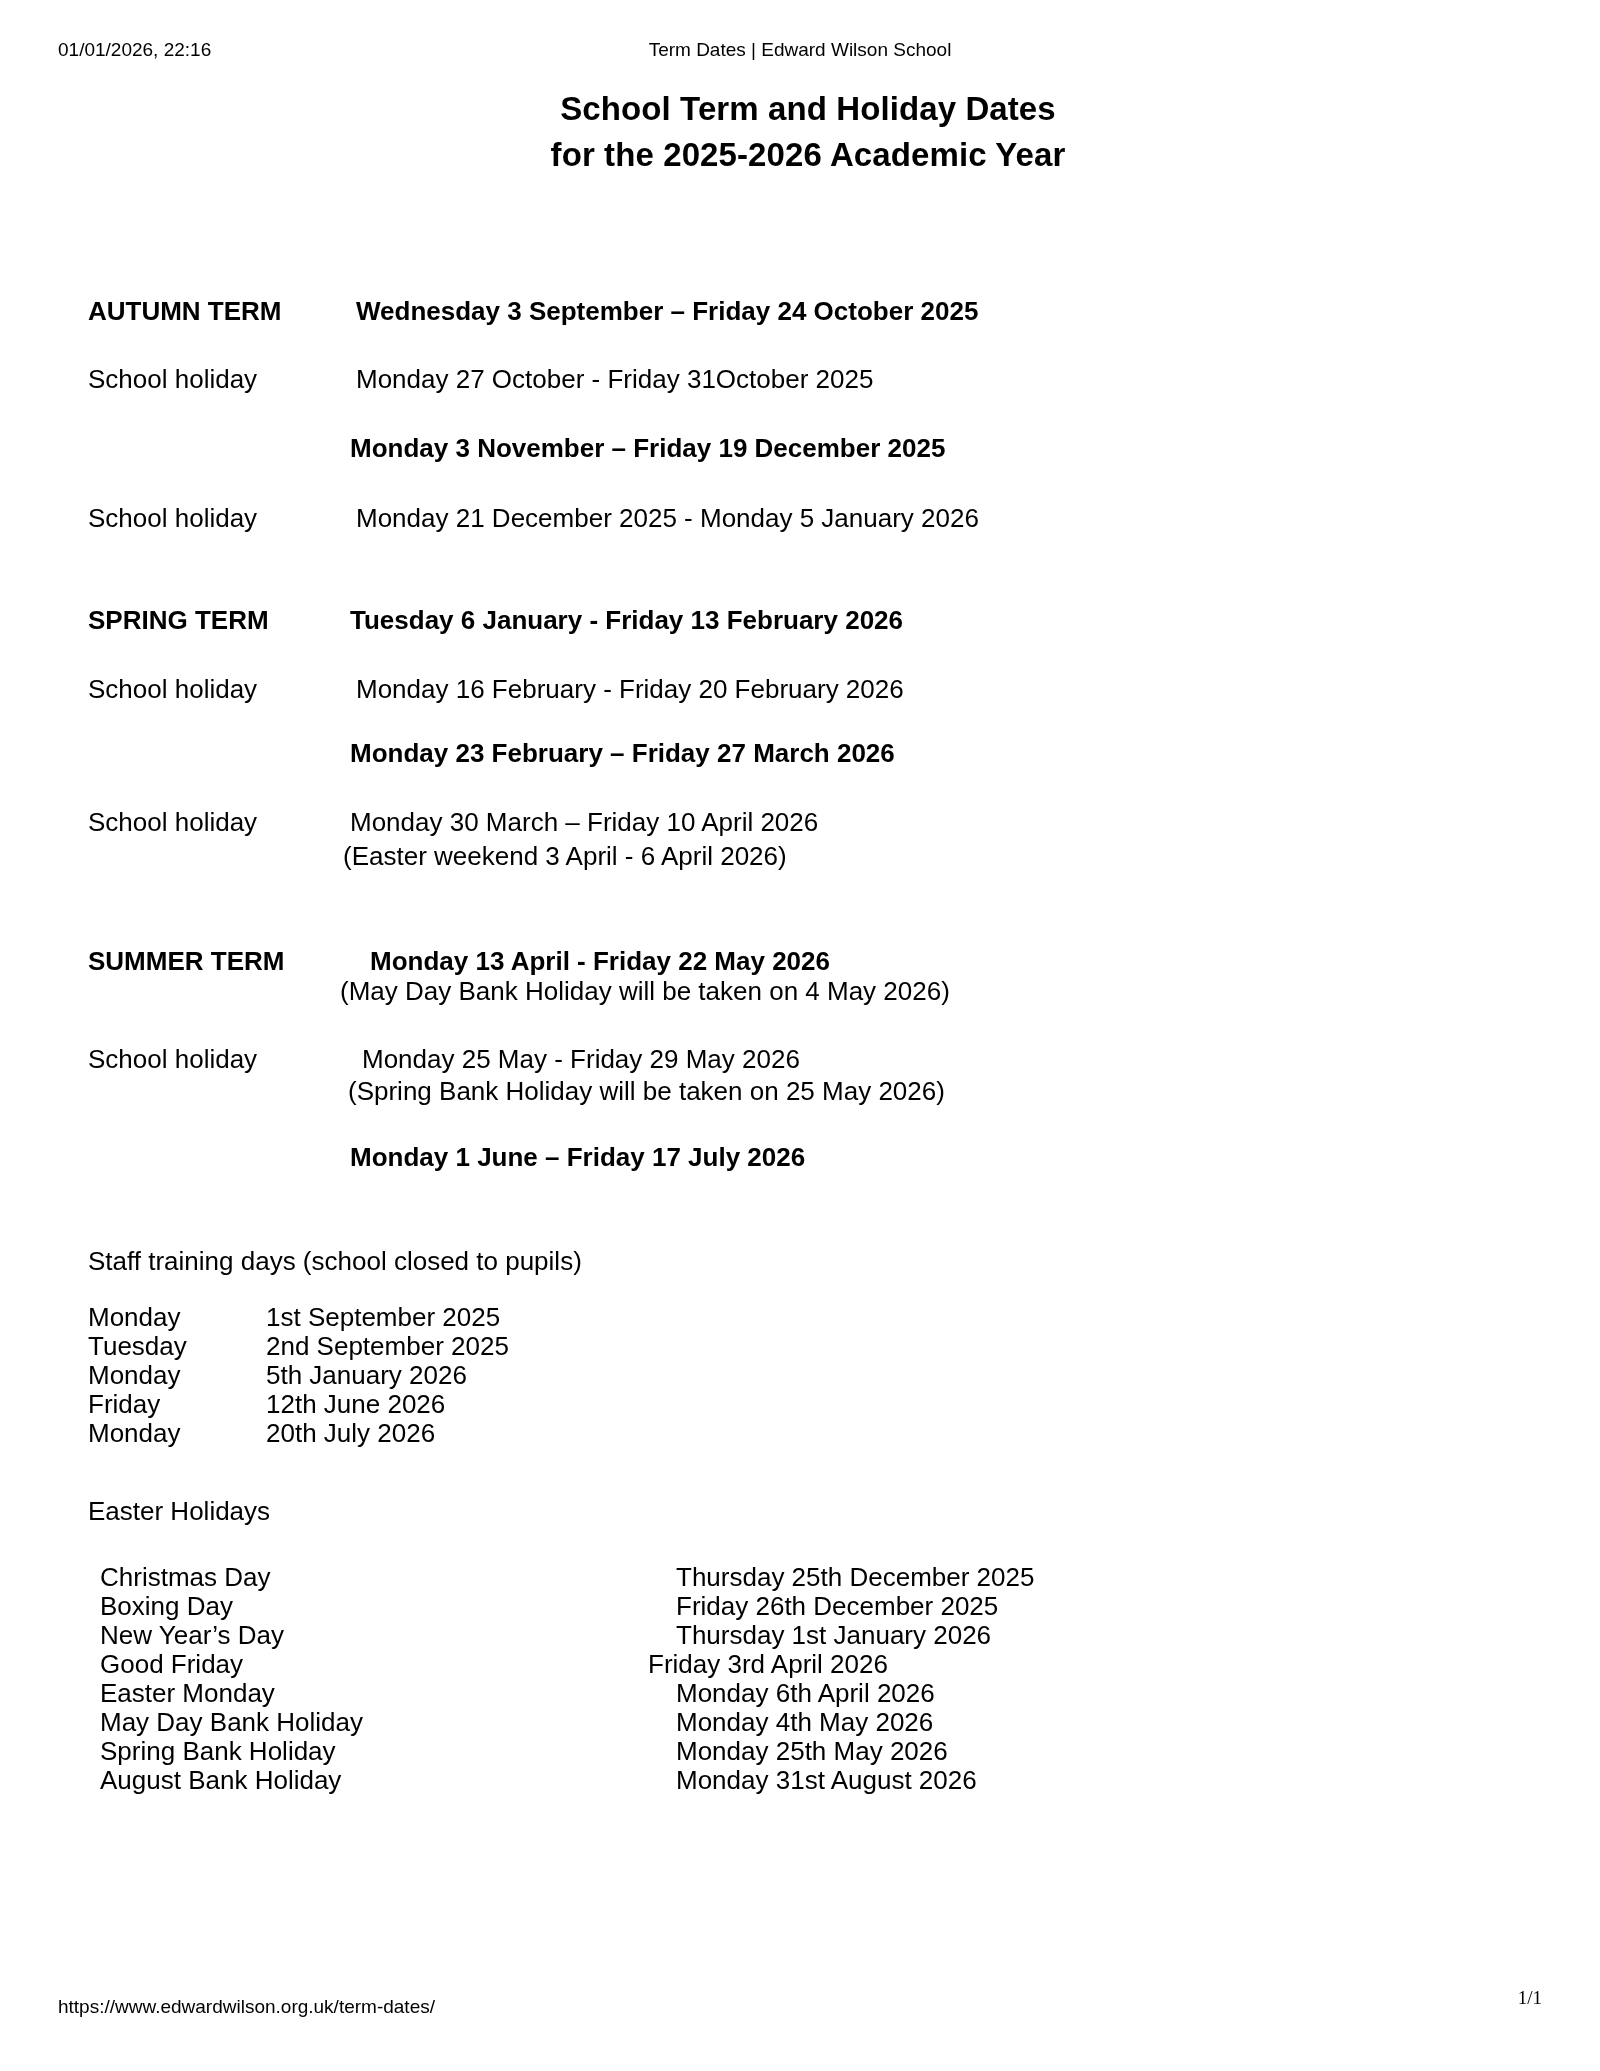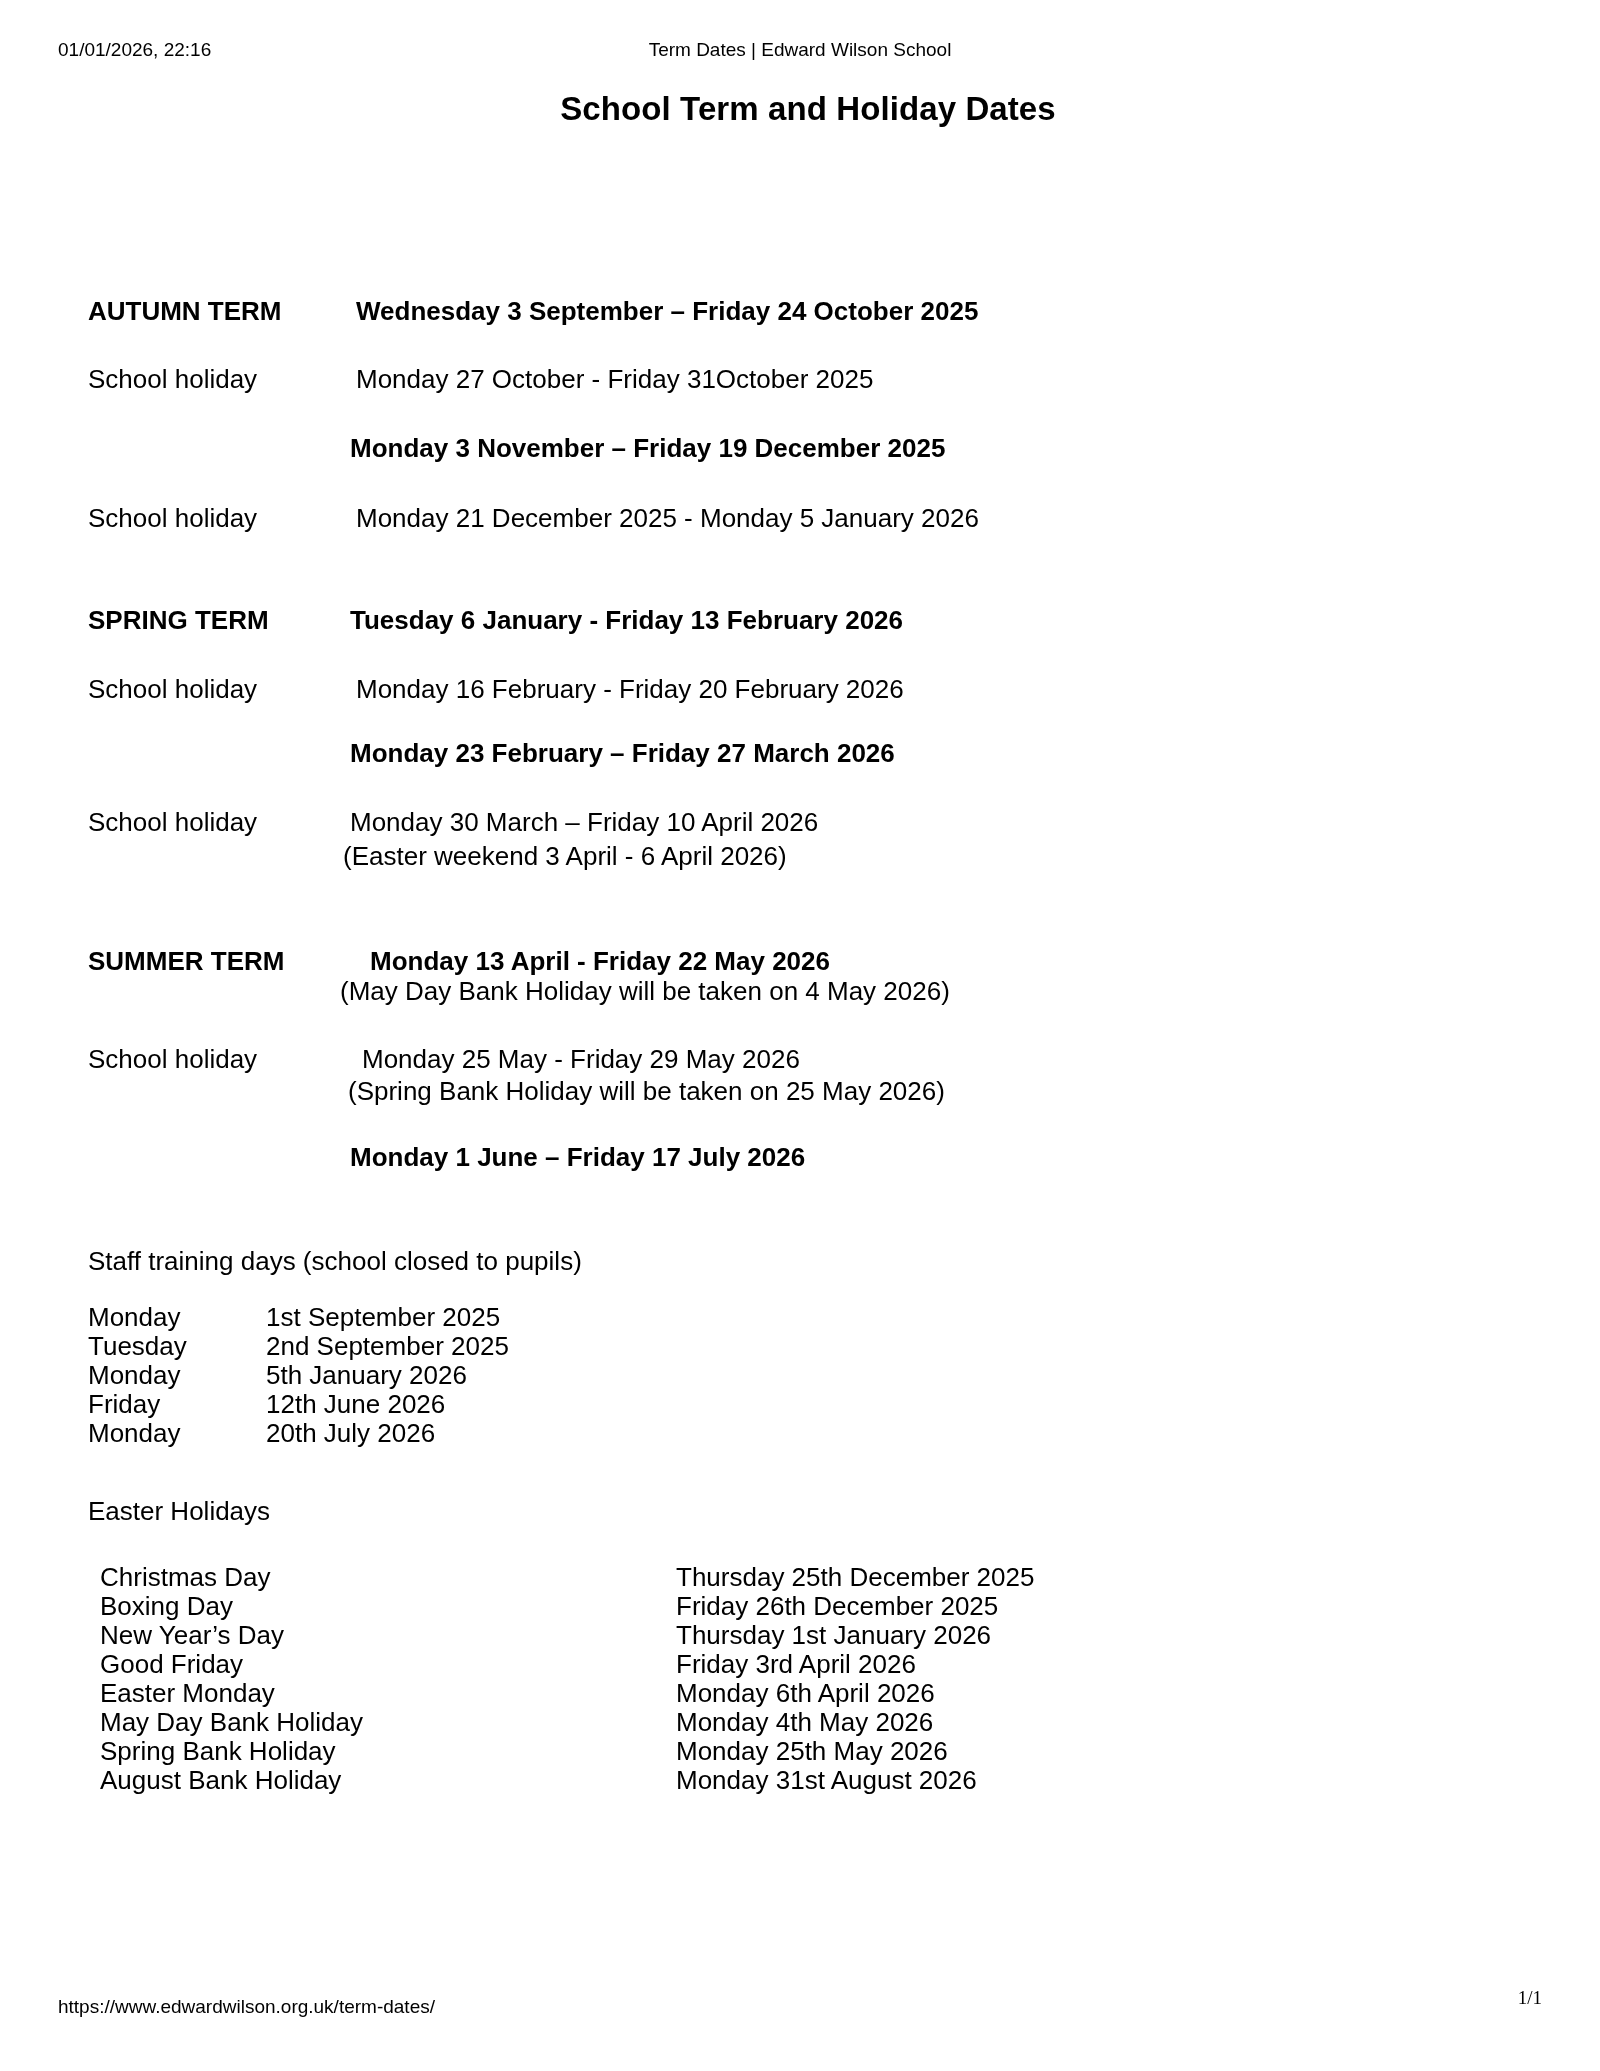--- a/index.html
+++ b/index.html
@@ -156,20 +156,21 @@
 
 <div class="page">
 
   <div class="print-header">
     <span class="ph-left">01/01/2026, 22:16</span>
     <span class="ph-center">Term Dates | Edward Wilson School</span>
   </div>
 
   <div class="doc-title">
     <span class="tl">School Term and Holiday Dates</span>
+    <span class="tl">for the 2025-2026 Academic Year</span>
   </div>
 
   <div class="body-area">
 
     <div class="row" style="top:295px">
       <span class="lbl bold">AUTUMN TERM</span>
       <span class="val bold" style="left:356px">Wednesday 3 September – Friday 24 October 2025</span>
     </div>
 
     <div class="row" style="top:363px">
@@ -254,21 +255,21 @@
     <div class="list-row" style="top:1592px">
       <span class="c1" style="left:100px">Boxing Day</span>
       <span class="c2" style="left:676px">Friday 26th December 2025</span>
     </div>
     <div class="list-row" style="top:1621px">
       <span class="c1" style="left:100px">New Year’s Day</span>
       <span class="c2" style="left:676px">Thursday 1st January 2026</span>
     </div>
     <div class="list-row" style="top:1650px">
       <span class="c1" style="left:100px">Good Friday</span>
-      <span class="c2" style="left:676px">Friday 3rd April 2026</span>
+      <span class="c2" style="left:648px">Friday 3rd April 2026</span>
     </div>
     <div class="list-row" style="top:1679px">
       <span class="c1" style="left:100px">Easter Monday</span>
       <span class="c2" style="left:676px">Monday 6th April 2026</span>
     </div>
     <div class="list-row" style="top:1708px">
       <span class="c1" style="left:100px">May Day Bank Holiday</span>
       <span class="c2" style="left:676px">Monday 4th May 2026</span>
     </div>
     <div class="list-row" style="top:1737px">

